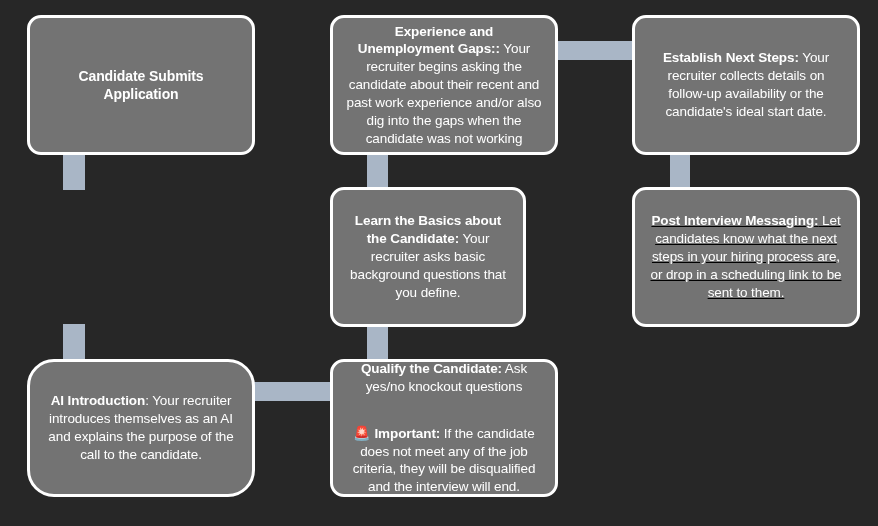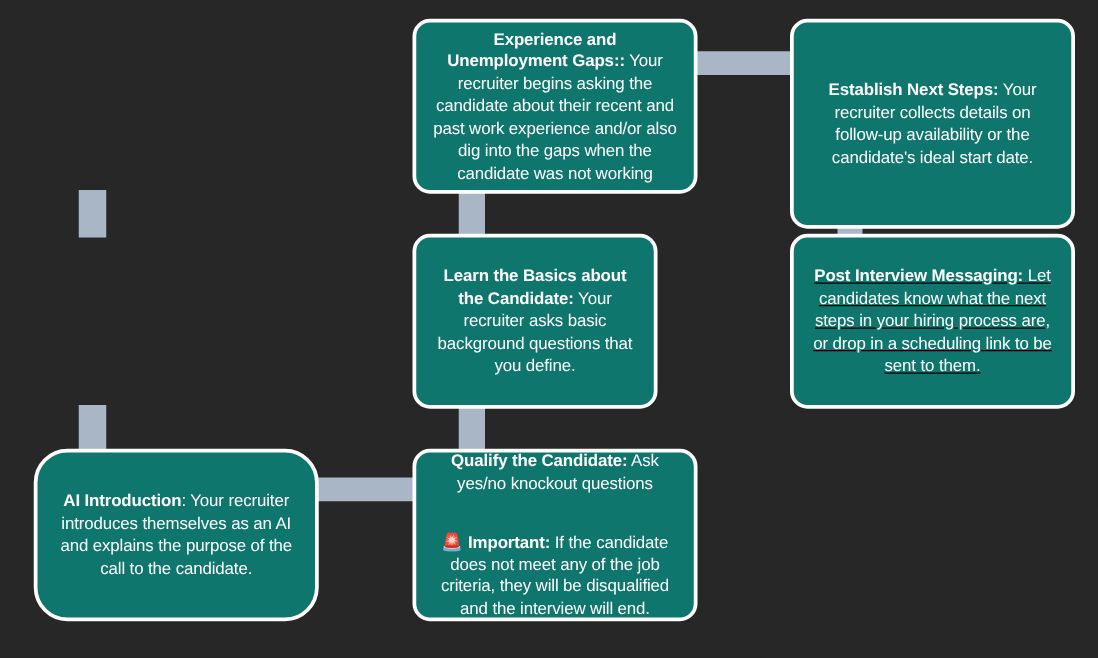--- a/index.html
+++ b/index.html
@@ -25,21 +25,21 @@
   .connector {
     position: absolute;
     background: #a9b6c6;
     z-index: 1;
   }
 
   
   .node {
     position: absolute;
     box-sizing: border-box;
-    background: #0f766e;
+    background: #737373;
     border: 3px solid #ffffff;
     border-radius: 14px;
     display: flex;
     align-items: center;
     justify-content: center;
     padding: 10px 12px;
     z-index: 2;
   }
   .node-text {
     color: #ffffff;
@@ -79,30 +79,33 @@
 
   <div class="connector" style="left:367px; top:152px; width:21px; height:38px;"></div>
   <div class="connector" style="left:367px; top:324px; width:21px; height:38px;"></div>
 
   <div class="connector" style="left:670px; top:152px; width:20px; height:38px;"></div>
 
   <div class="connector" style="left:250px; top:382px; width:92px; height:19px;"></div>
 
   <div class="connector" style="left:550px; top:41px; width:92px; height:19px;"></div>
 
+  <div class="node title-only" style="left:27px; top:15px; width:228px; height:140px;">
+    <div class="node-text">Candidate Submits Application</div>
+  </div>
 
   <div class="node" style="left:330px; top:15px; width:228px; height:140px;">
     <div class="node-text">
       <p class="para">
         <b>Experience and Unemployment Gaps::</b><span class="plain"> Your recruiter begins asking the candidate about their recent and past work experience and/or also dig into the gaps when the candidate was not working</span>
       </p>
     </div>
   </div>
 
-  <div class="node" style="left:632px; top:15px; width:228px; height:168px;justify-content:flex-end;">
+  <div class="node" style="left:632px; top:15px; width:228px; height:140px;justify-content:flex-end;">
     <div class="node-text">
       <p class="para">
         <b>Establish Next Steps:</b><span class="plain"> Your recruiter collects details on follow-up availability or the candidate's ideal start date.</span>
       </p>
     </div>
   </div>
 
 
   <div class="node" style="left:330px; top:187px; width:196px; height:140px;">
     <div class="node-text">

